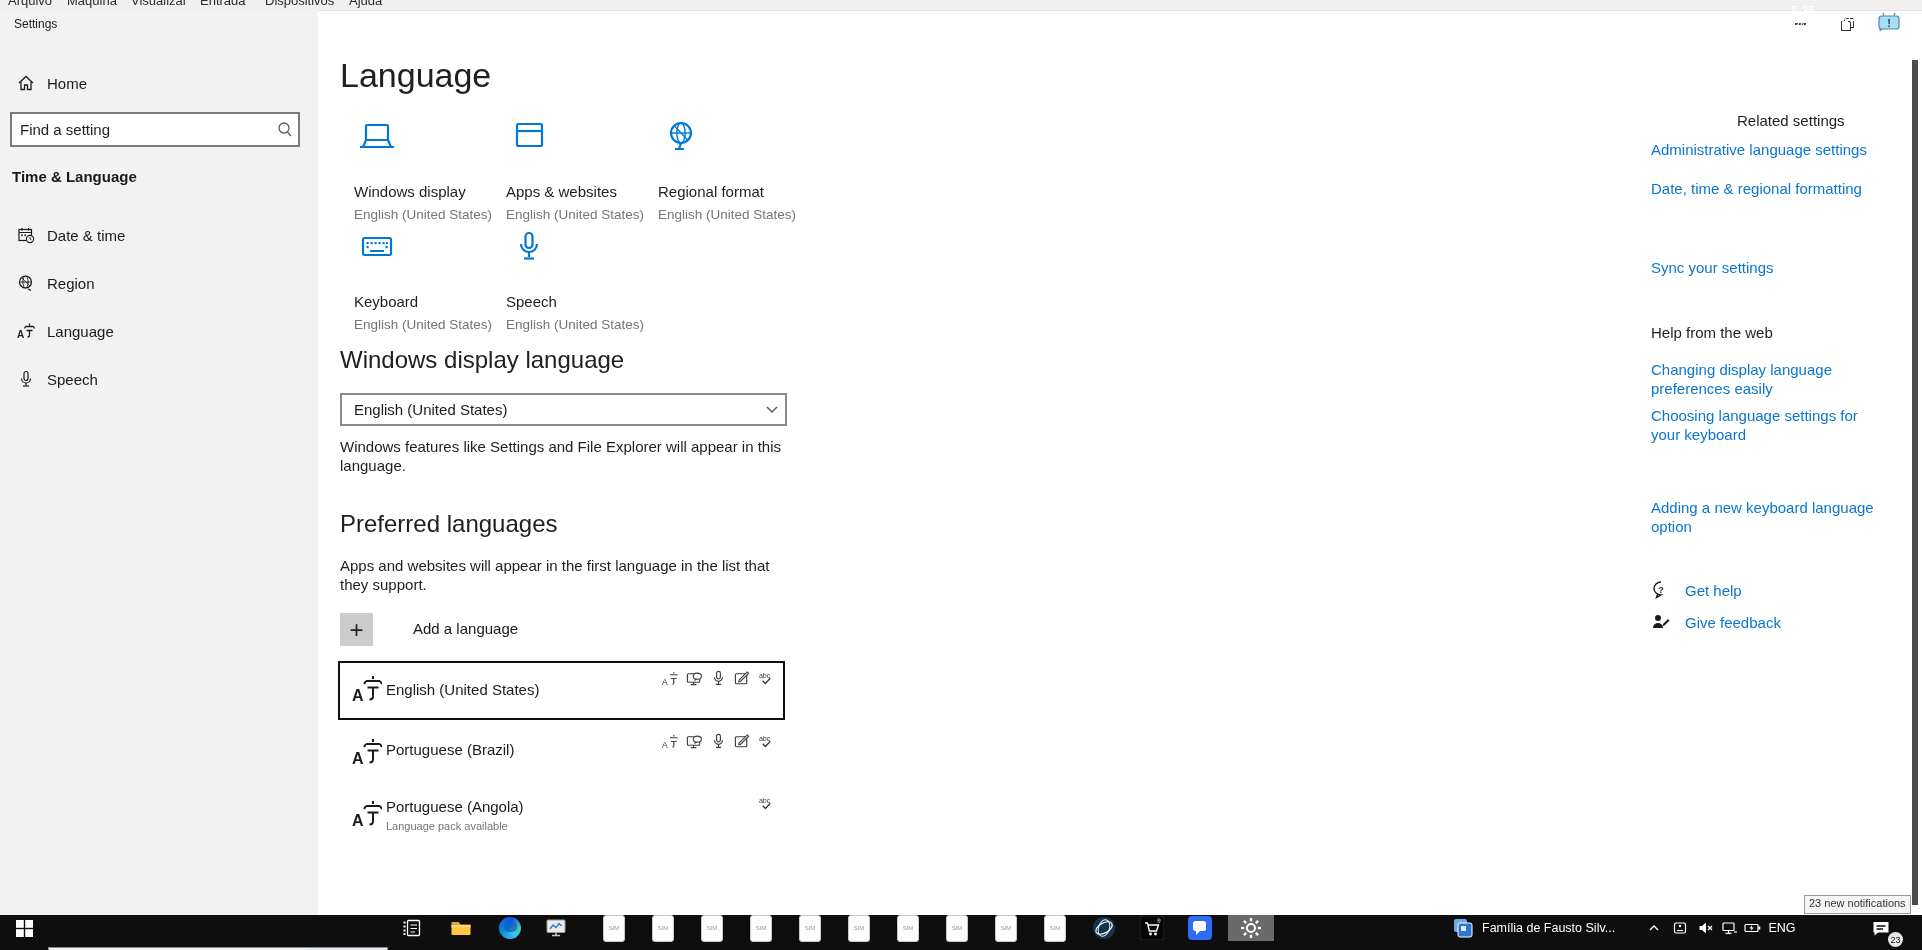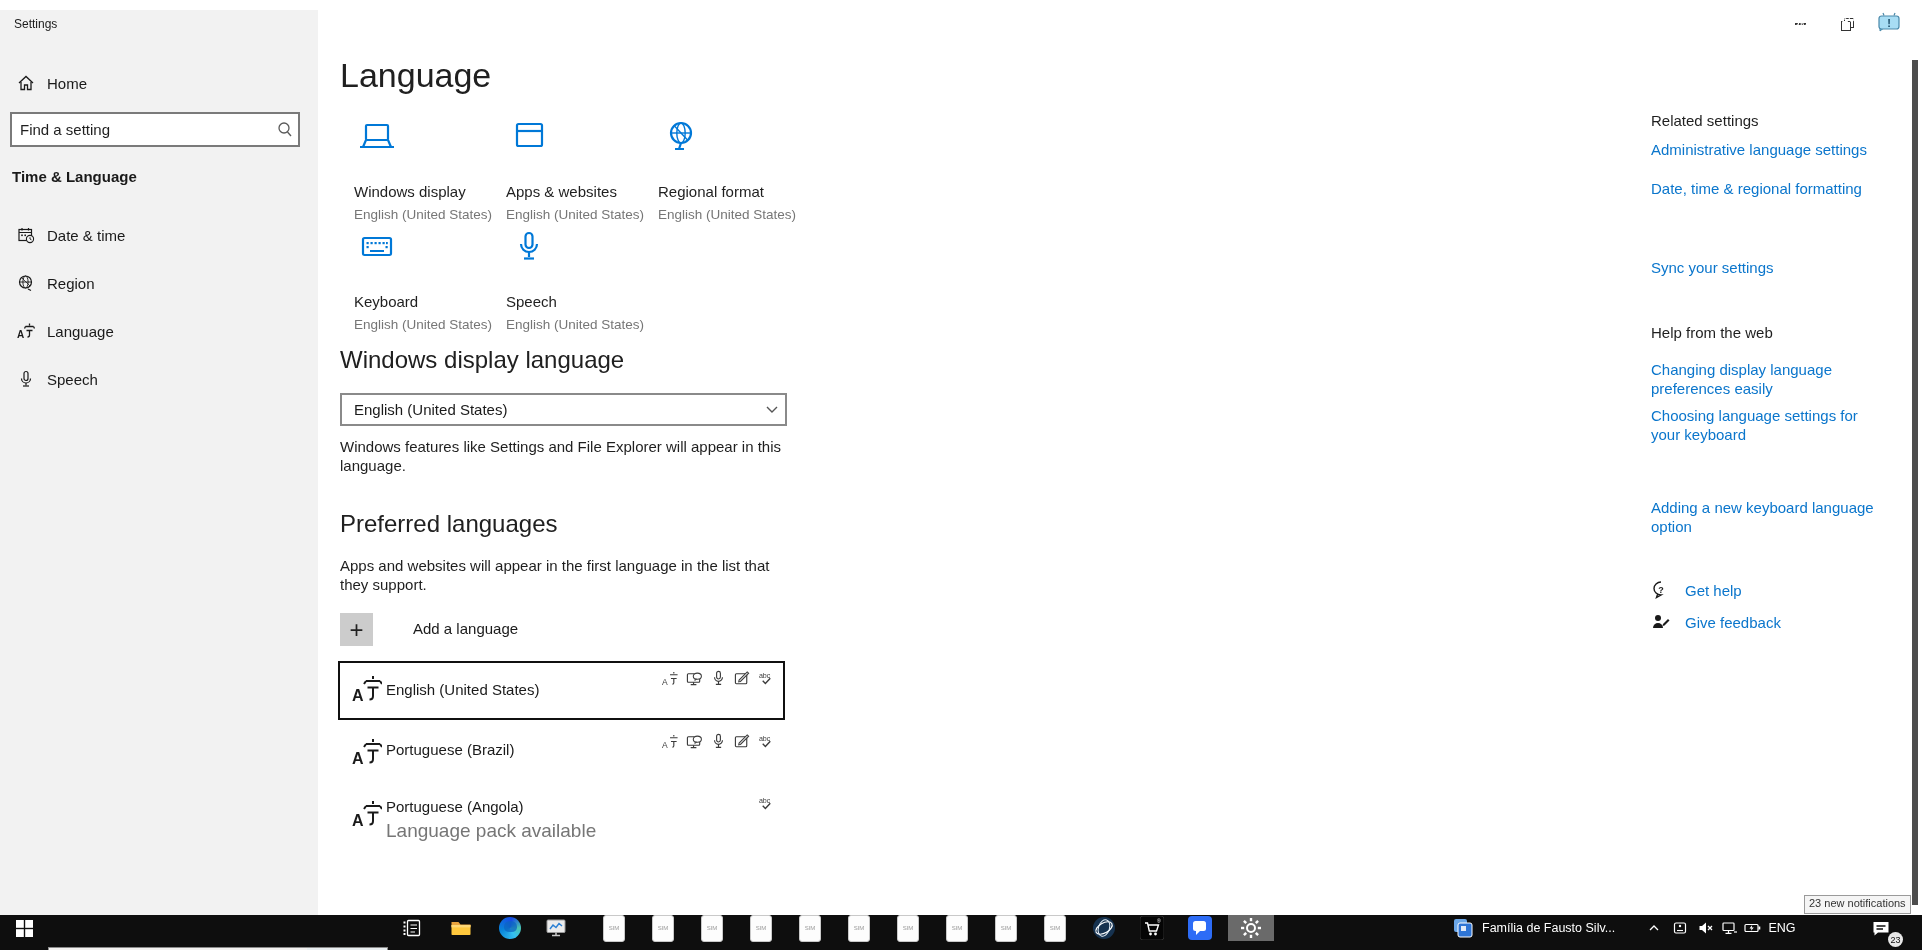--- a/index.html
+++ b/index.html
@@ -31,21 +31,21 @@
   #wdl-select{left:340px;top:393px;width:443px;height:29px;border:2px solid #8a8a8a;background:#fff;display:flex;align-items:center;cursor:default;}
   #wdl-select .val{flex:1;font-size:15px;padding-left:12px;color:#1a1a1a;}
   #wdl-select .chv{width:26px;}
   .desc{font-size:15px;color:#1f1f1f;line-height:19px;width:458px;}
   #add-tile{left:340px;top:613px;width:33px;height:33px;background:#cccccc;display:flex;align-items:center;justify-content:center;font-size:24px;font-weight:300;color:#222;cursor:pointer;}
   #add-label{left:413px;top:620px;font-size:15px;color:#1a1a1a;}
   .lang-row{position:absolute;left:340px;width:443px;height:55px;background:#fff;}
   .lang-row.selected{border:2px solid #101010;left:338px;width:443px;}
   .lang-row .aicon{position:absolute;left:12px;top:10px;}
   .lang-row .nm{position:absolute;left:46px;top:12px;font-size:15px;color:#1a1a1a;}
-  .lang-row .sub{position:absolute;left:46px;top:32px;font-size:19px;color:#767676;}
+  .lang-row .sub{position:absolute;left:46px;top:32px;font-size:11px;color:#767676;}
   .feat{position:absolute;right:8px;top:7px;display:flex;gap:7px;}
   .feat svg{display:block;}
   
   .rp-h{font-size:15px;color:#1f1f1f;}
   .rp-link{position:absolute;left:1651px;width:238px;font-size:15px;color:#0b76cc;line-height:19px;cursor:pointer;}
   .supp{position:absolute;left:1651px;display:flex;align-items:center;gap:14px;cursor:pointer;}
   .supp .txt{font-size:15px;color:#0b76cc;}
   
   #scroll-thumb{left:1912px;top:60px;width:6px;height:845px;background:#4d4d4d;}
   
@@ -62,20 +62,28 @@
   .sim-icon{width:20px;height:25px;background:#fdfdfd;border:1px solid #c9c9c9;border-radius:3px;display:flex;align-items:center;justify-content:center;font-size:6px;color:#9a9a9a;letter-spacing:0;}
   .tray-txt{font-size:12.5px;color:#fff;}
   #clock{position:absolute;left:1800px;top:0;width:60px;height:35px;display:flex;flex-direction:row;align-items:center;justify-content:center;color:#fff;font-size:12px;line-height:14px;cursor:pointer;}
   #notif-badge{position:absolute;left:1888px;top:932px;width:15px;height:15px;border-radius:50%;background:#e8e8e8;color:#111;font-size:9px;display:flex;align-items:center;justify-content:center;}
 </style>
 </head>
 <body>
 
 <div id="screen">
 
+  <div id="vmbar">
+    <span style="left:8px">Arquivo</span>
+    <span style="left:67px">Máquina</span>
+    <span style="left:131px">Visualizar</span>
+    <span style="left:200px">Entrada</span>
+    <span style="left:265px">Dispositivos</span>
+    <span style="left:349px">Ajuda</span>
+  </div>
 
   <div class="abs" id="sidebar"></div>
 
   <div class="abs" id="titlebar-title">Settings</div>
   <div class="winbtn" style="left:1785px">
     <div style="width:11px;height:1.5px;background:#333"></div>
   </div>
   <div class="winbtn" style="left:1832px">
     <svg width="13" height="13" viewBox="0 0 13 13">
       <rect x="3.5" y="0.5" width="9" height="9" fill="none" stroke="#333"></rect>
@@ -304,21 +312,21 @@
     <span class="nm" style="top:10px">Portuguese (Angola)</span>
     <span class="sub">Language pack available</span>
     <div class="feat">
       <svg width="17" height="17" viewBox="0 0 18 18">
         <text x="1" y="8" font-size="7.5" fill="#3b3b3b">abc</text>
         <path d="M5 11.5 L7.8 14.2 L13 8.8" fill="none" stroke="#3b3b3b" stroke-width="1.5"></path>
       </svg>
     </div>
   </div>
 
-  <div class="abs rp-h" style="left:1651px;top:112px">Related settings</div>
+  <div class="abs rp-h" style="left:1737px;top:112px">Related settings</div>
   <div class="rp-link" style="top:140px">Administrative language settings</div>
   <div class="rp-link" style="top:179px">Date, time &amp; regional formatting</div>
   <div class="rp-link" style="top:258px">Sync your settings</div>
 
   <div class="abs rp-h" style="left:1651px;top:324px">Help from the web</div>
   <div class="rp-link" style="top:360px;width:235px">Changing display language preferences easily</div>
   <div class="rp-link" style="top:406px;width:235px">Choosing language settings for your keyboard</div>
   <div class="rp-link" style="top:498px;width:235px">Adding a new keyboard language option</div>
 
   <div class="supp" style="top:580px">

